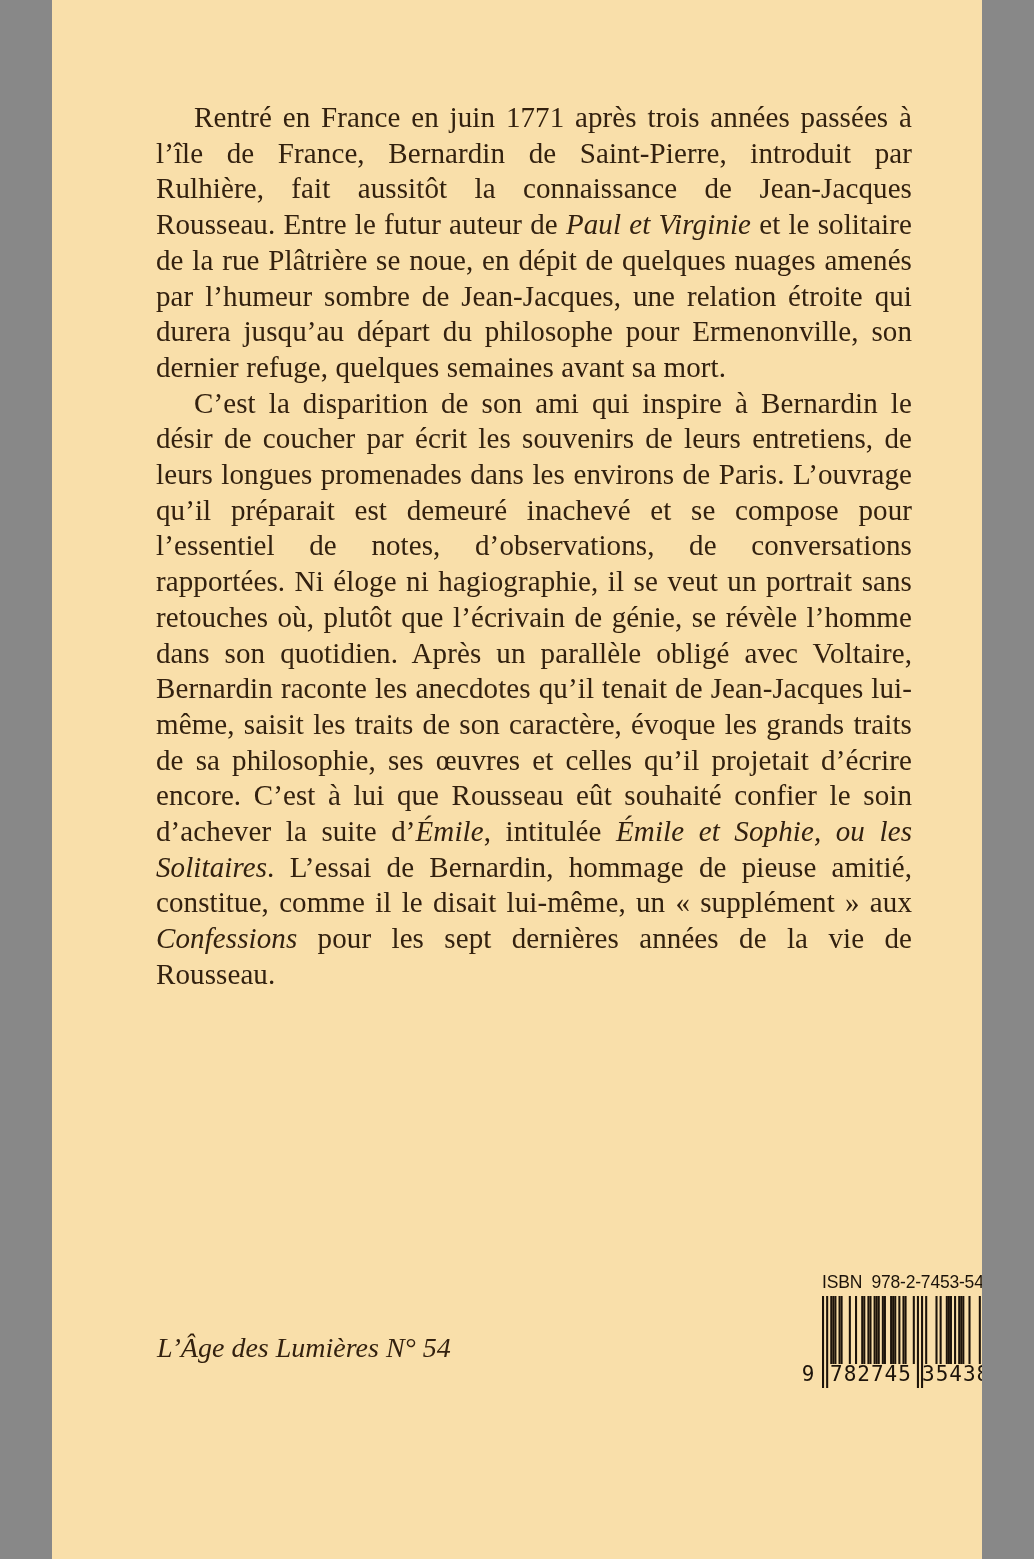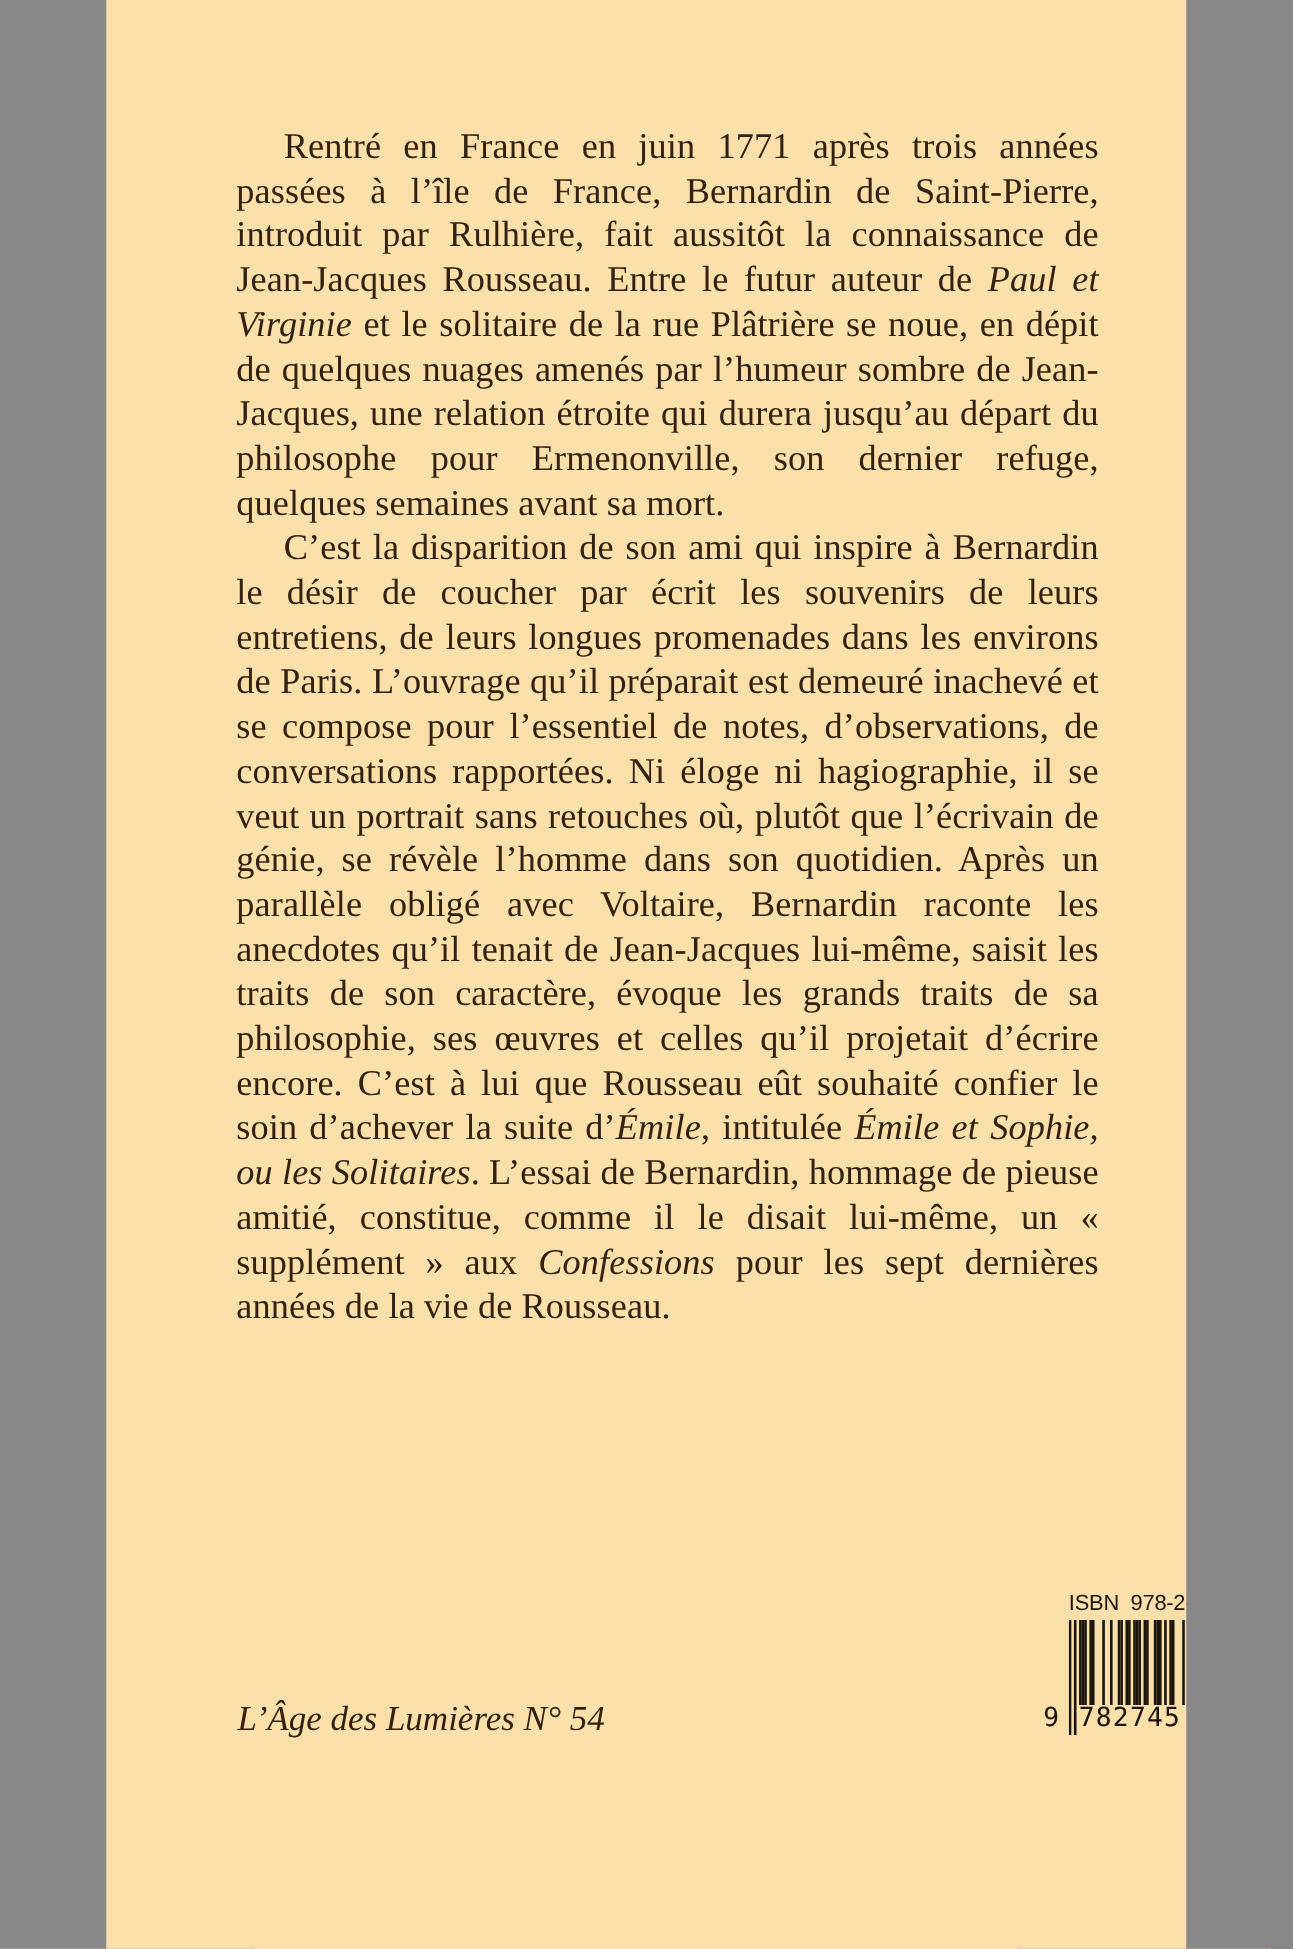--- a/index.html
+++ b/index.html
@@ -6,21 +6,21 @@
     --bg: #f9dfaa;
     --ink: #33210f;
     --barcode-ink: #1c130a;
   }
   * { box-sizing: border-box; }
   html, body { margin: 0; padding: 0; }
   body { background: #888; }
 
   .page {
     position: relative;
-    width: 864px;
+    width: 930px;
     height: 1559px;
     margin: 0 auto;
     background: var(--bg);
     color: var(--ink);
     font-family: "Liberation Serif", serif;
     overflow: hidden;
     padding-left: 28px;
   }
 
   .content {
@@ -45,21 +45,21 @@
     font-style: italic;
     font-size: 29px;
     line-height: 37.5px;
     text-align: justify;
     text-indent: 38px;
   }
 
   .collection-label {
     position: absolute;
     left: 105px;
-    top: 1360px;
+    top: 1332px;
     font-style: italic;
     font-size: 28px;
     white-space: nowrap;
   }
 
   .barcode-block {
     position: absolute;
     left: 744px;
     top: 1272px;
     width: 232px;

